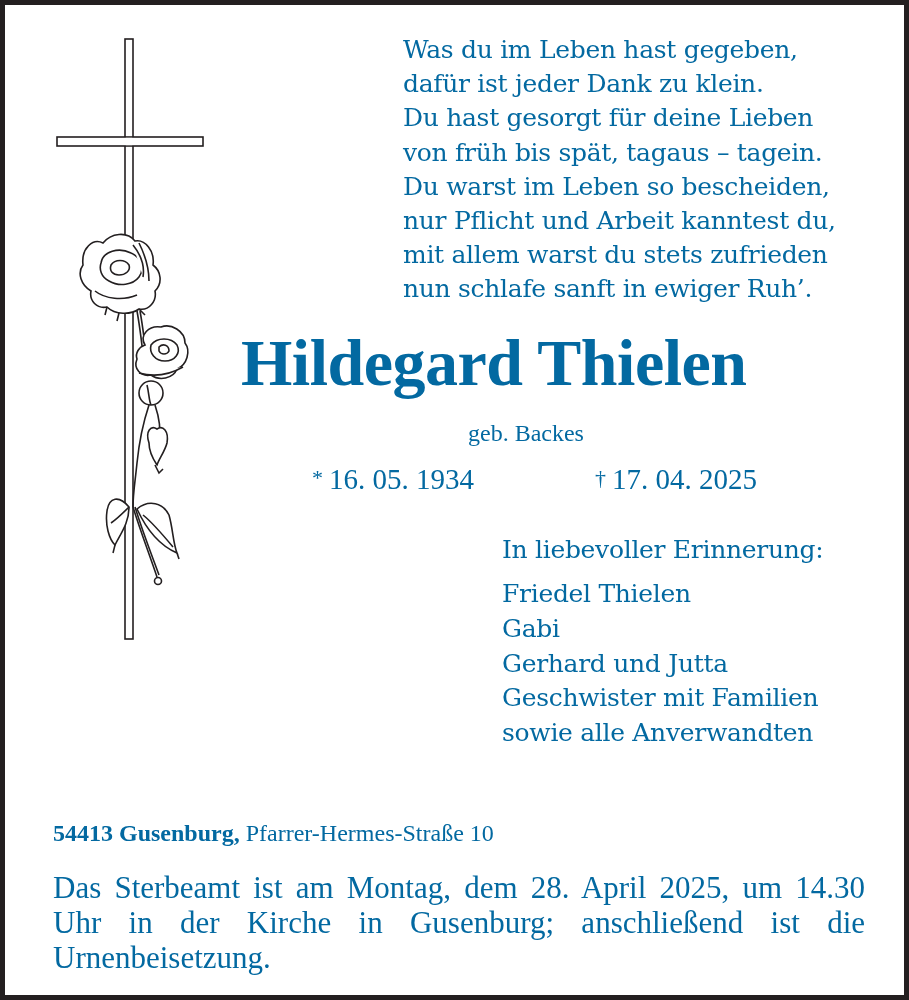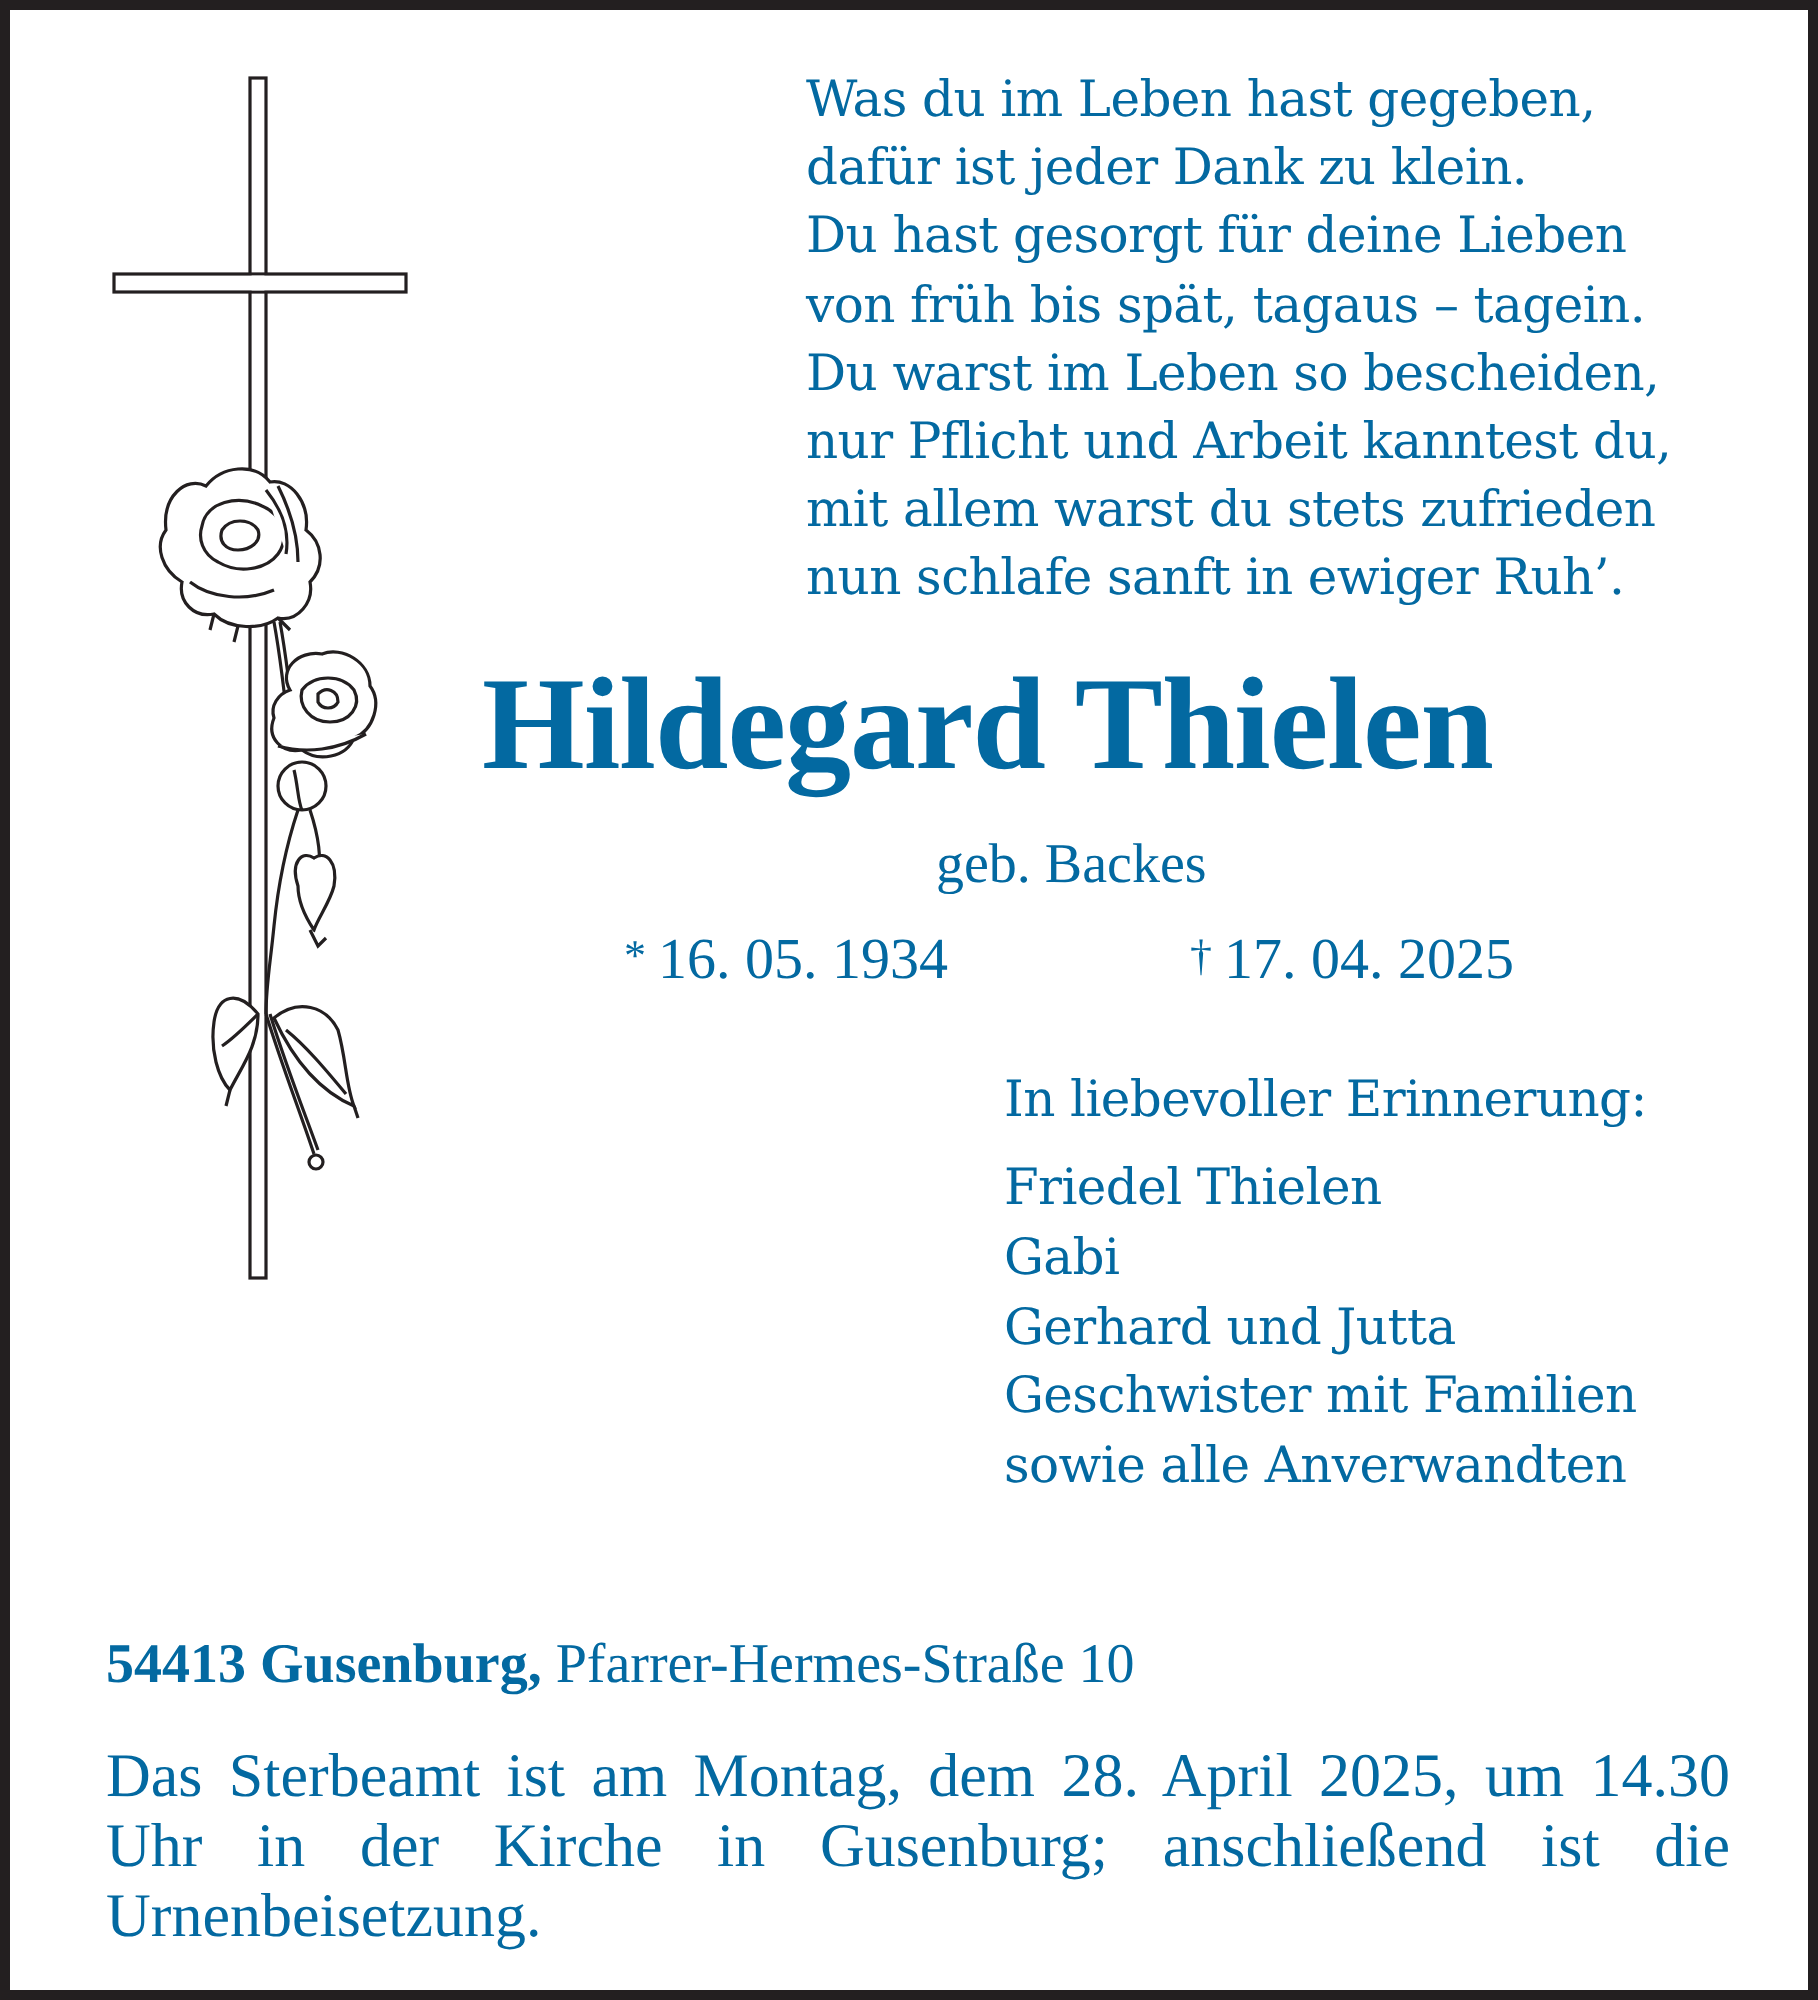--- a/index.html
+++ b/index.html
@@ -45,21 +45,21 @@
       font-size: 66px;
       line-height: 80px;
       letter-spacing: -0.5px;
       white-space: nowrap;
     }
     .maiden {
       position: absolute;
       left: 463px;
       top: 410px;
       font-family: "Liberation Serif", serif;
-      font-size: 28px;
+      font-size: 24px;
       line-height: 36px;
       white-space: nowrap;
     }
     .dates {
       position: absolute;
       top: 454px;
       font-family: "Liberation Serif", serif;
       font-size: 29px;
       line-height: 38px;
       white-space: nowrap;
@@ -81,21 +81,21 @@
       line-height: 36px;
       margin-bottom: 9px;
       white-space: nowrap;
     }
     .mourners .line { display: block; line-height: 34.8px; white-space: nowrap; }
     .address {
       position: absolute;
       left: 48px;
       top: 808px;
       font-family: "Liberation Serif", serif;
-      font-size: 28px;
+      font-size: 24px;
       line-height: 40px;
       white-space: nowrap;
     }
     .address .bold { font-weight: bold; }
     .service {
       position: absolute;
       left: 48px;
       top: 865px;
       width: 812px;
       font-family: "Liberation Serif", serif;

